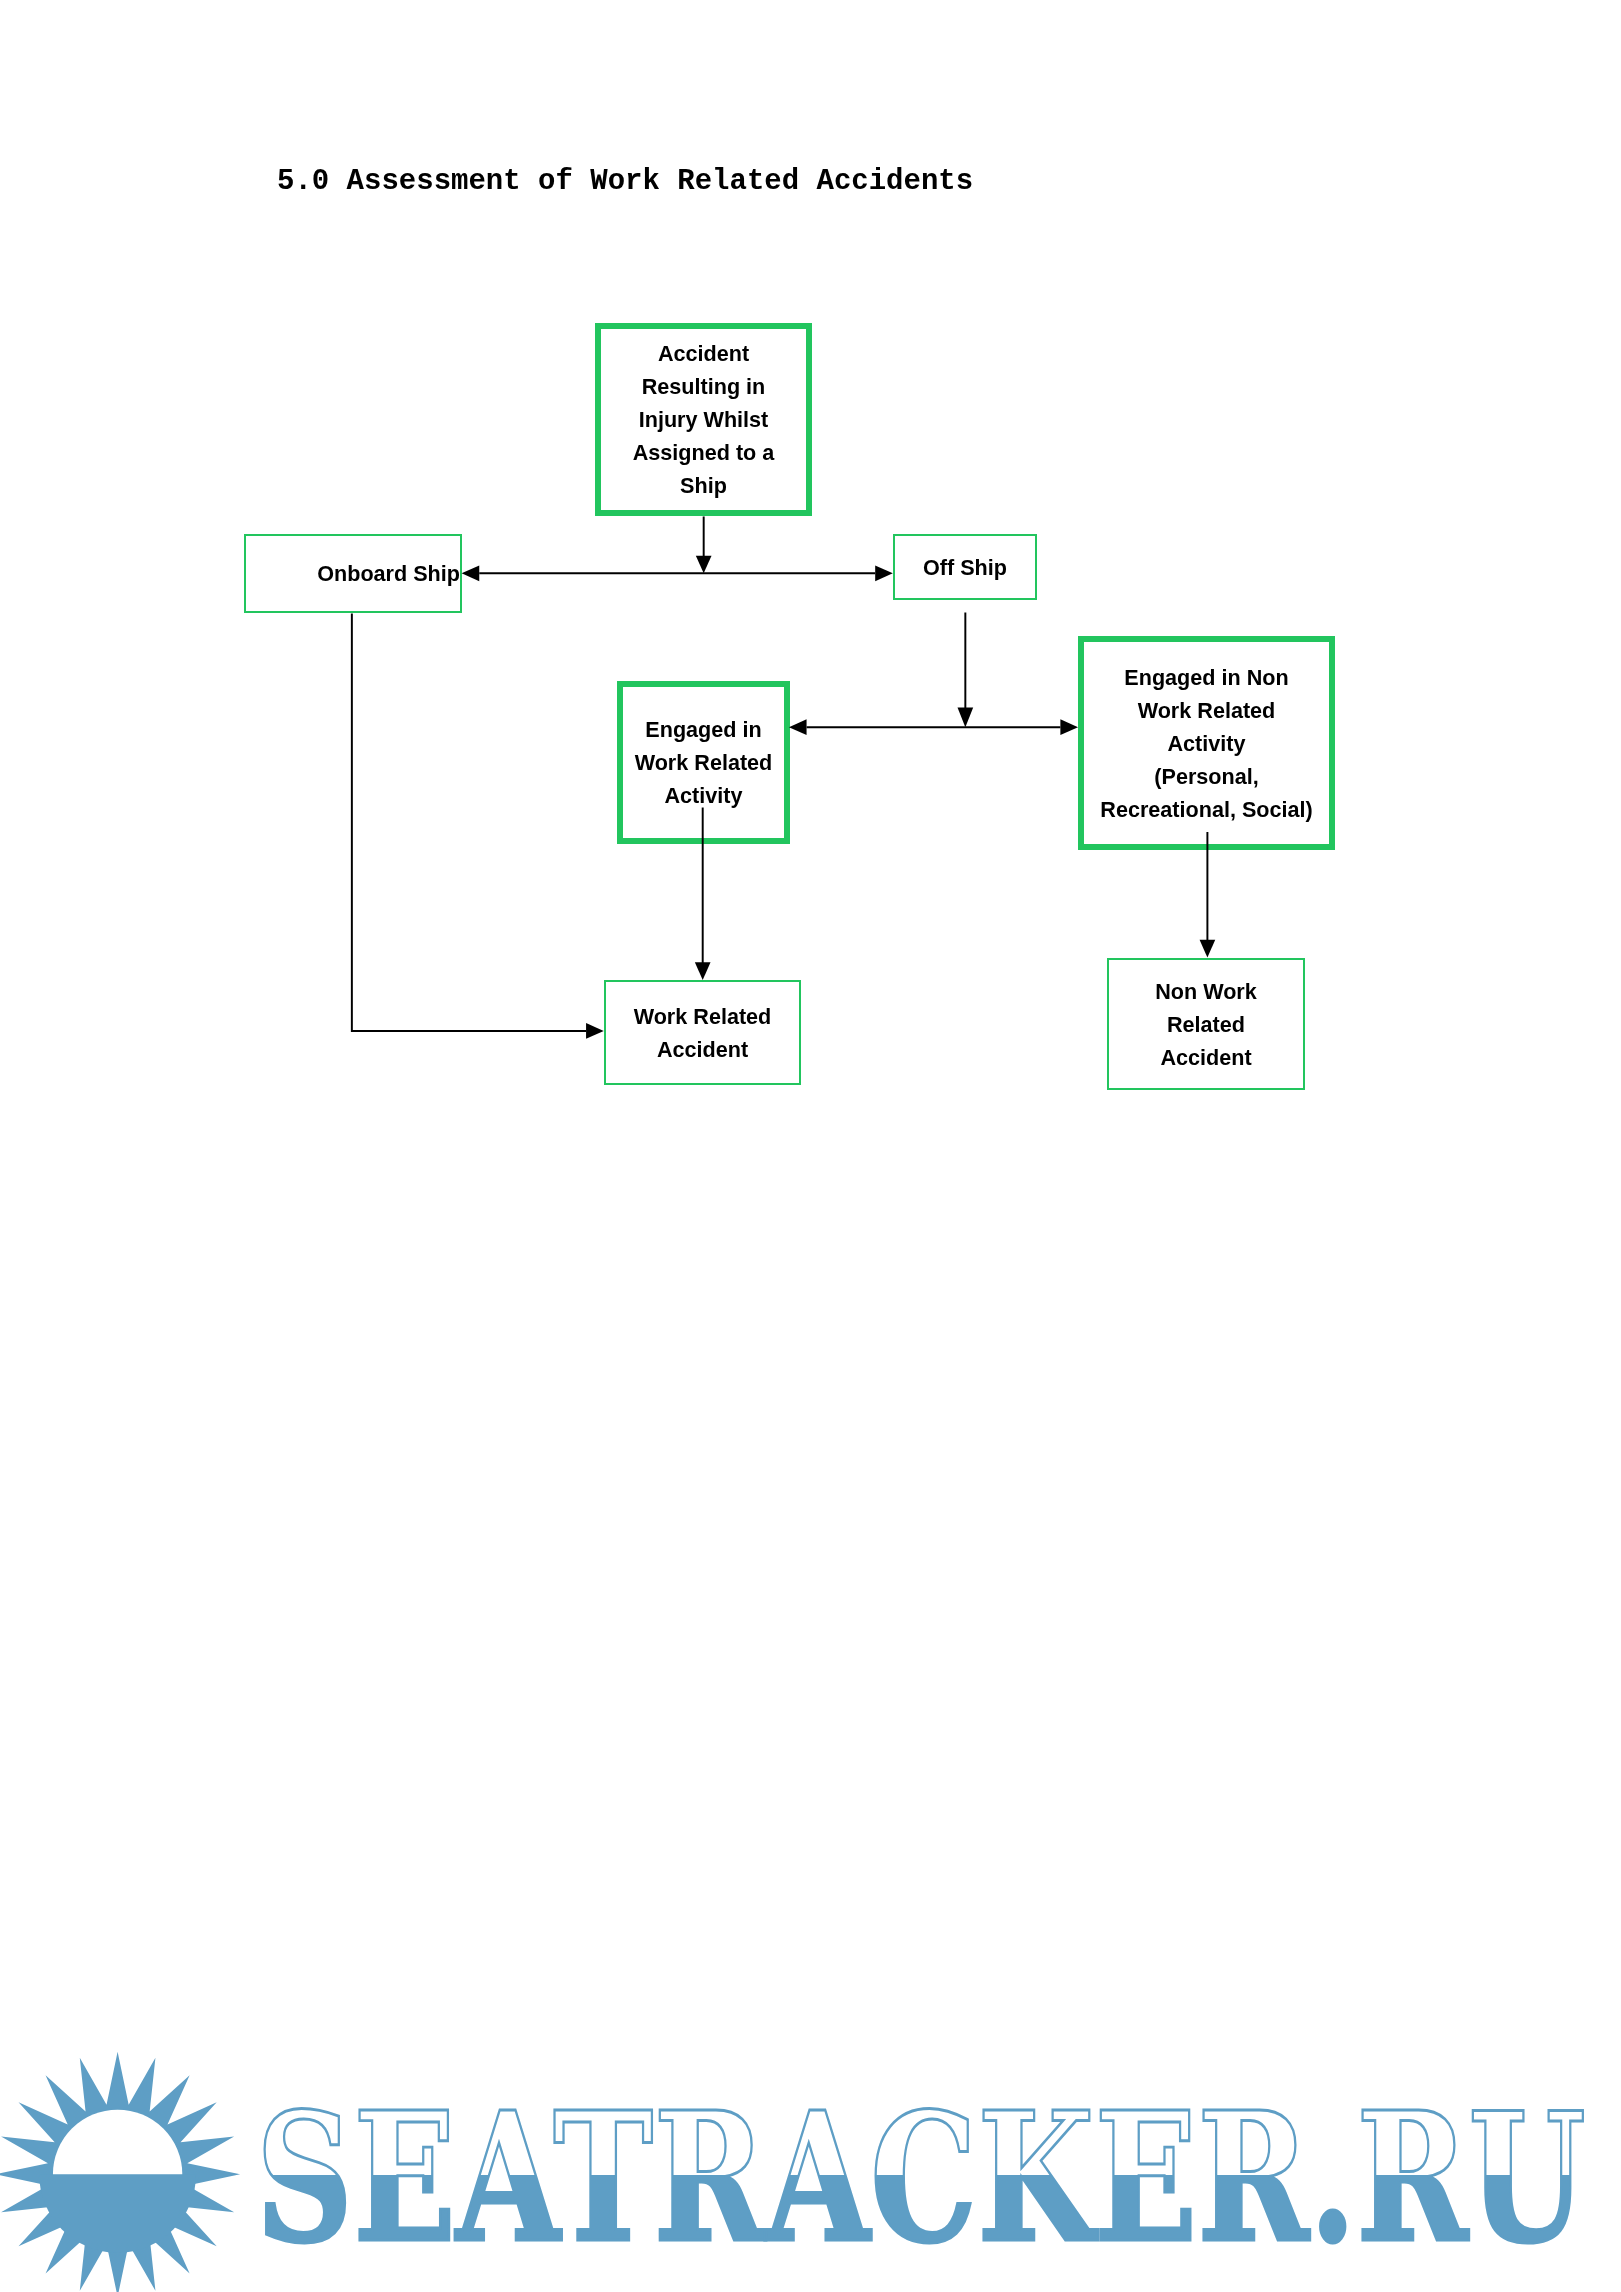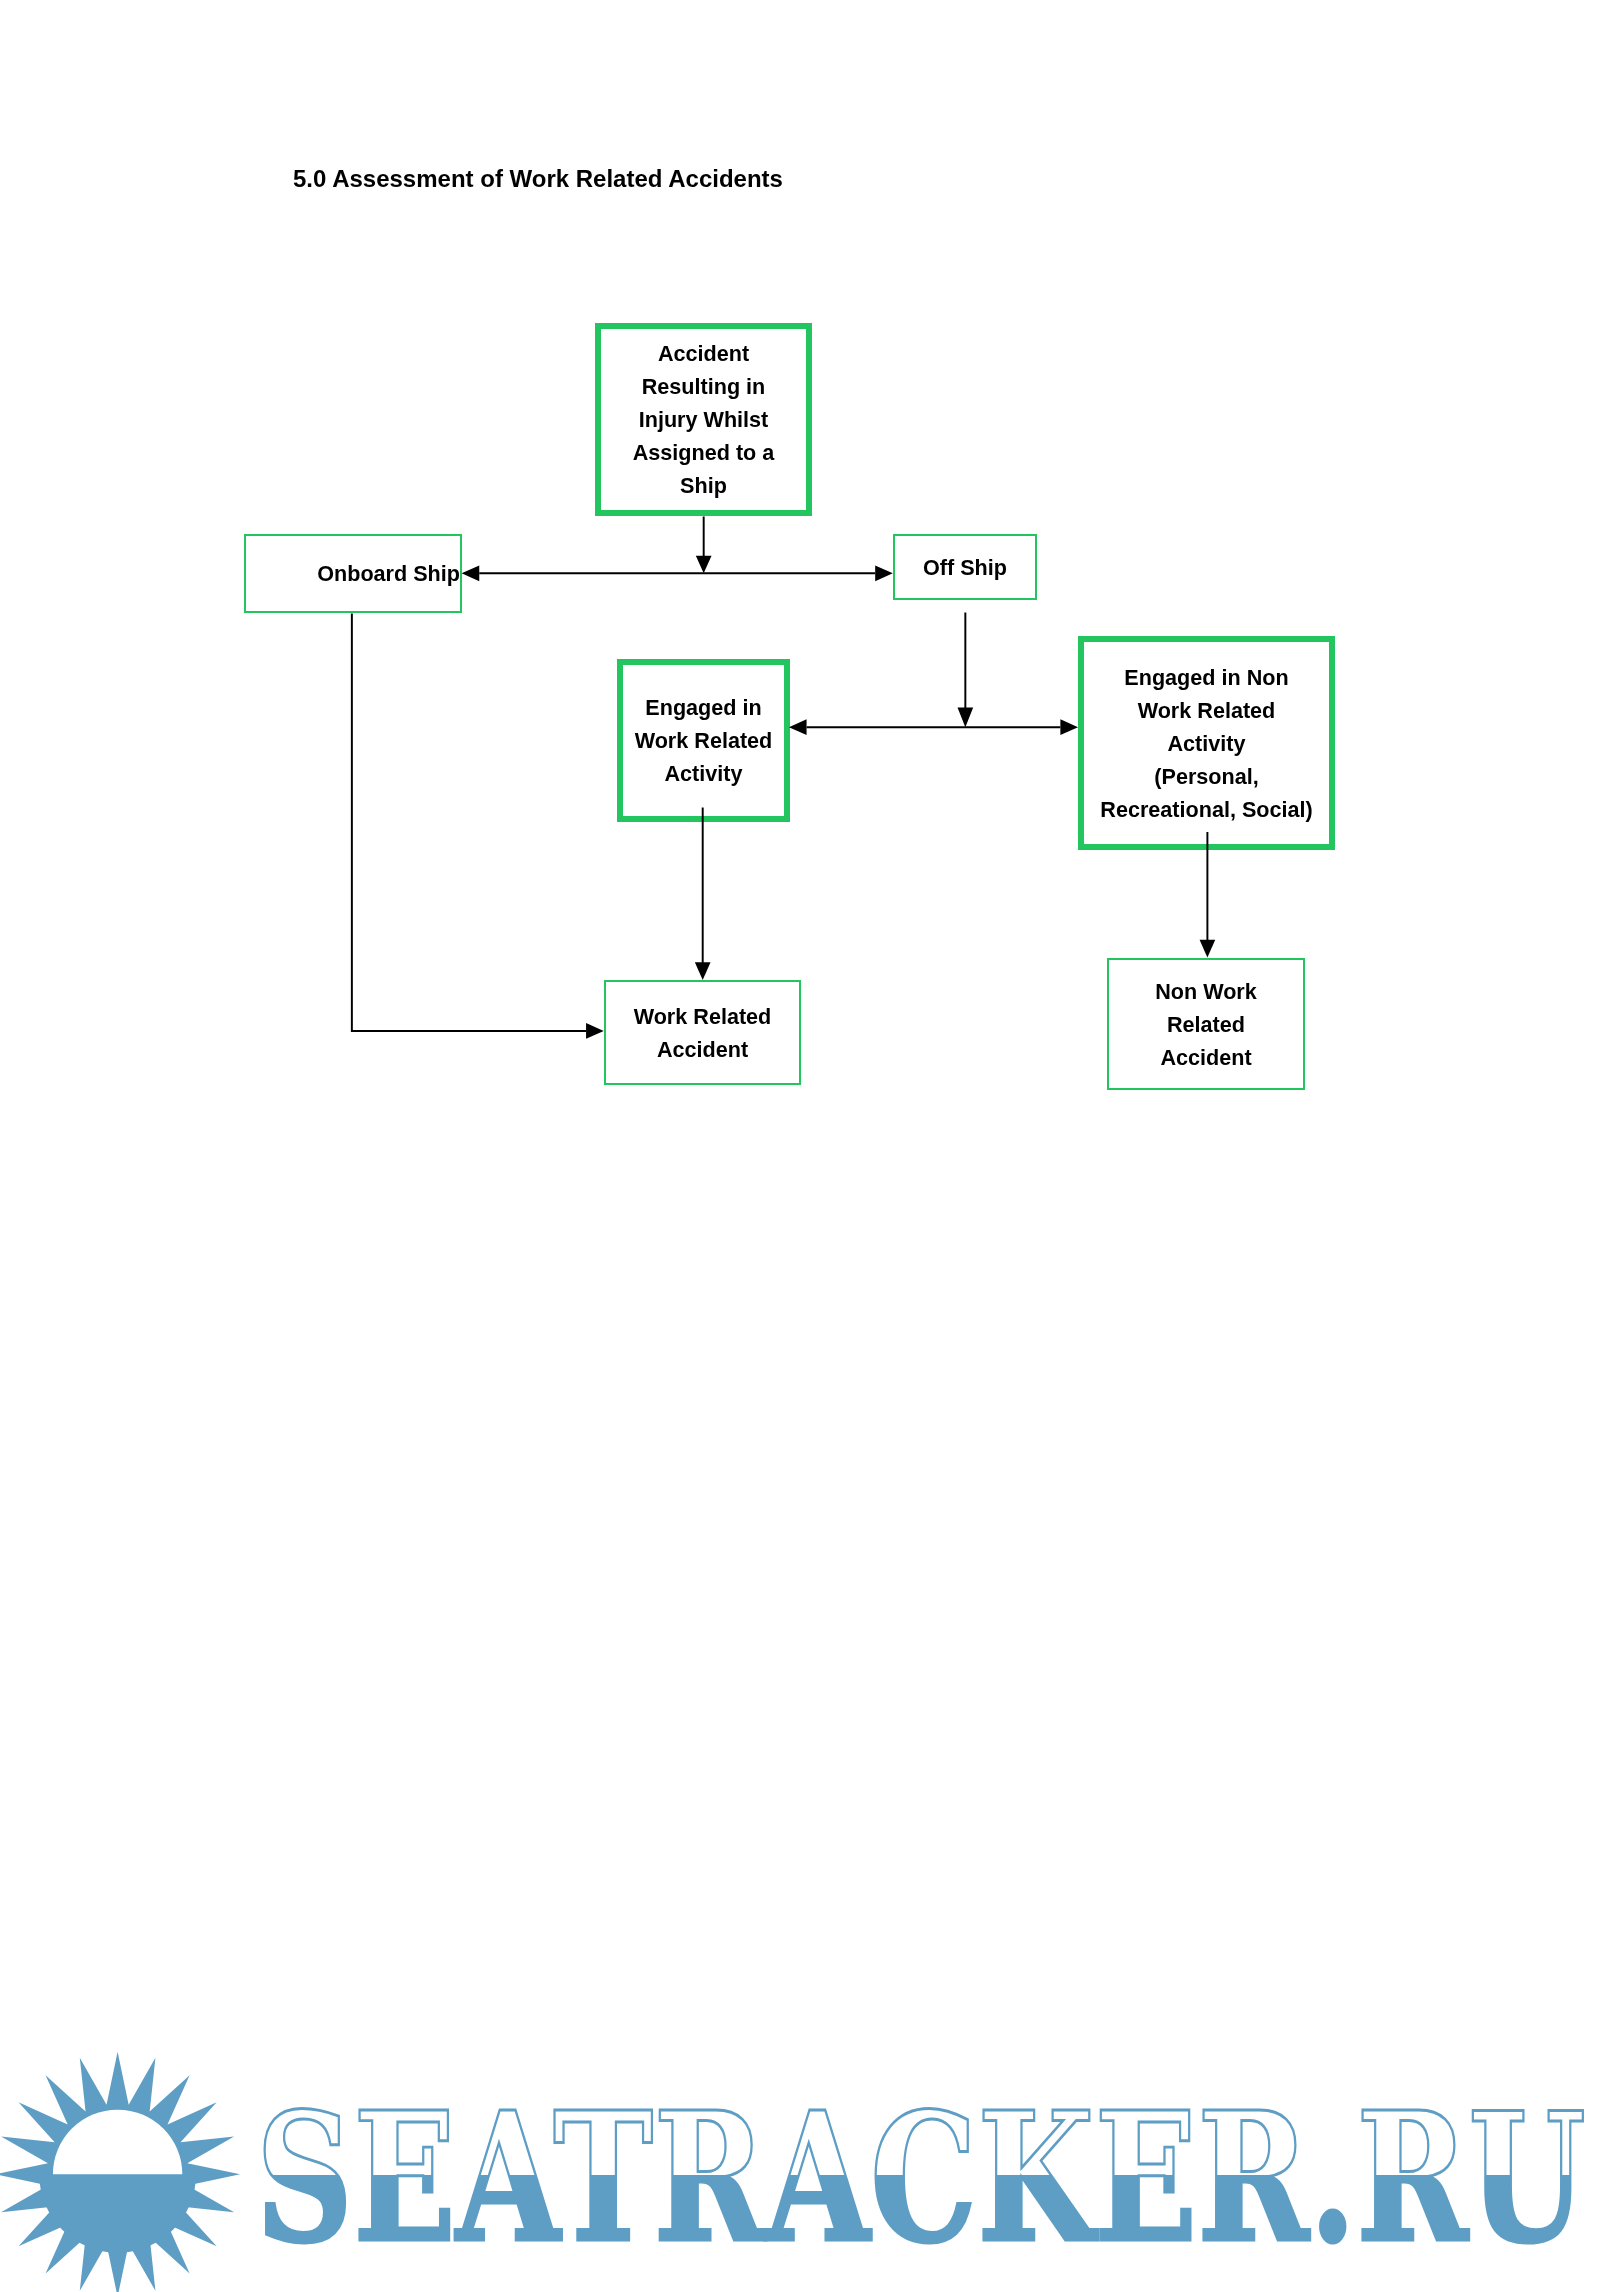--- a/index.html
+++ b/index.html
@@ -6,25 +6,26 @@
   .page{
     position:relative;
     width:1621px;height:2293px;
     background:#ffffff;
     overflow:hidden;
     font-family:"Liberation Sans",sans-serif;
     color:#000;
   }
   .heading{
     position:absolute;
-    left:293px;top:165px;
-    font-size:24px;
+    left:277px;top:165px;
+    font-size:29px;
     font-weight:bold;
     letter-spacing:0px;
     white-space:nowrap;
+    font-family:Liberation Mono, monospace;
   }
   .node{
     position:absolute;
     box-sizing:border-box;
     border:6px solid #22c55e;
     background:#fff;
     display:flex;
     flex-direction:column;
     align-items:center;
     justify-content:center;
@@ -62,21 +63,21 @@
   </div>
 
   <div class="node b3" style="left:244px;top:534px;width:218px;height:79px;align-items:flex-end;">
     <div>Onboard Ship</div>
   </div>
 
   <div class="node b3" style="left:893px;top:534px;width:144px;height:66px;">
     <div>Off Ship</div>
   </div>
 
-  <div class="node" style="left:617px;top:659px;width:173px;height:163px;">
+  <div class="node" style="left:617px;top:681px;width:173px;height:163px;">
     <div>Engaged in</div>
     <div>Work Related</div>
     <div>Activity</div>
   </div>
 
   <div class="node" style="left:1078px;top:618px;width:257px;height:214px;margin-top:18px;">
     <div>Engaged in Non</div>
     <div>Work Related</div>
     <div>Activity</div>
     <div>(Personal,</div>

